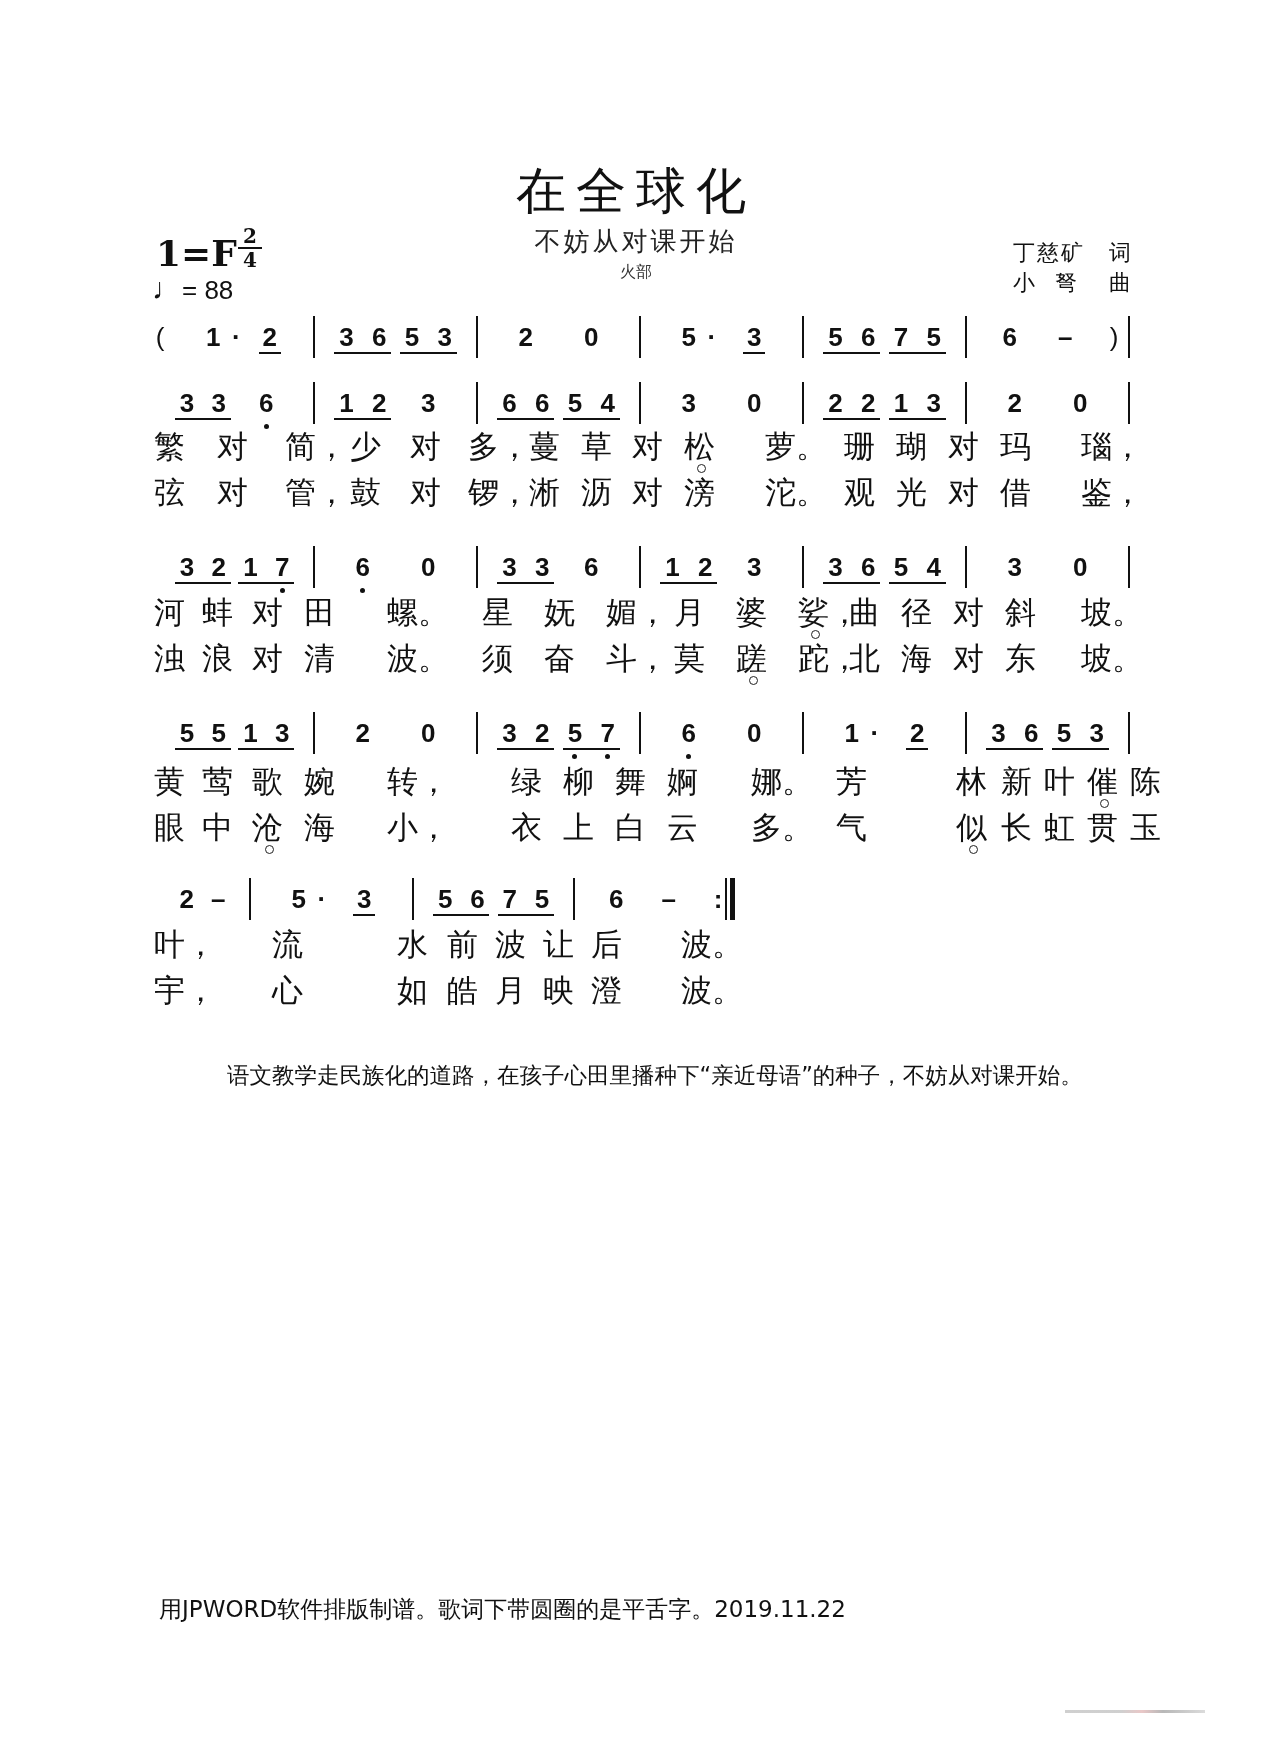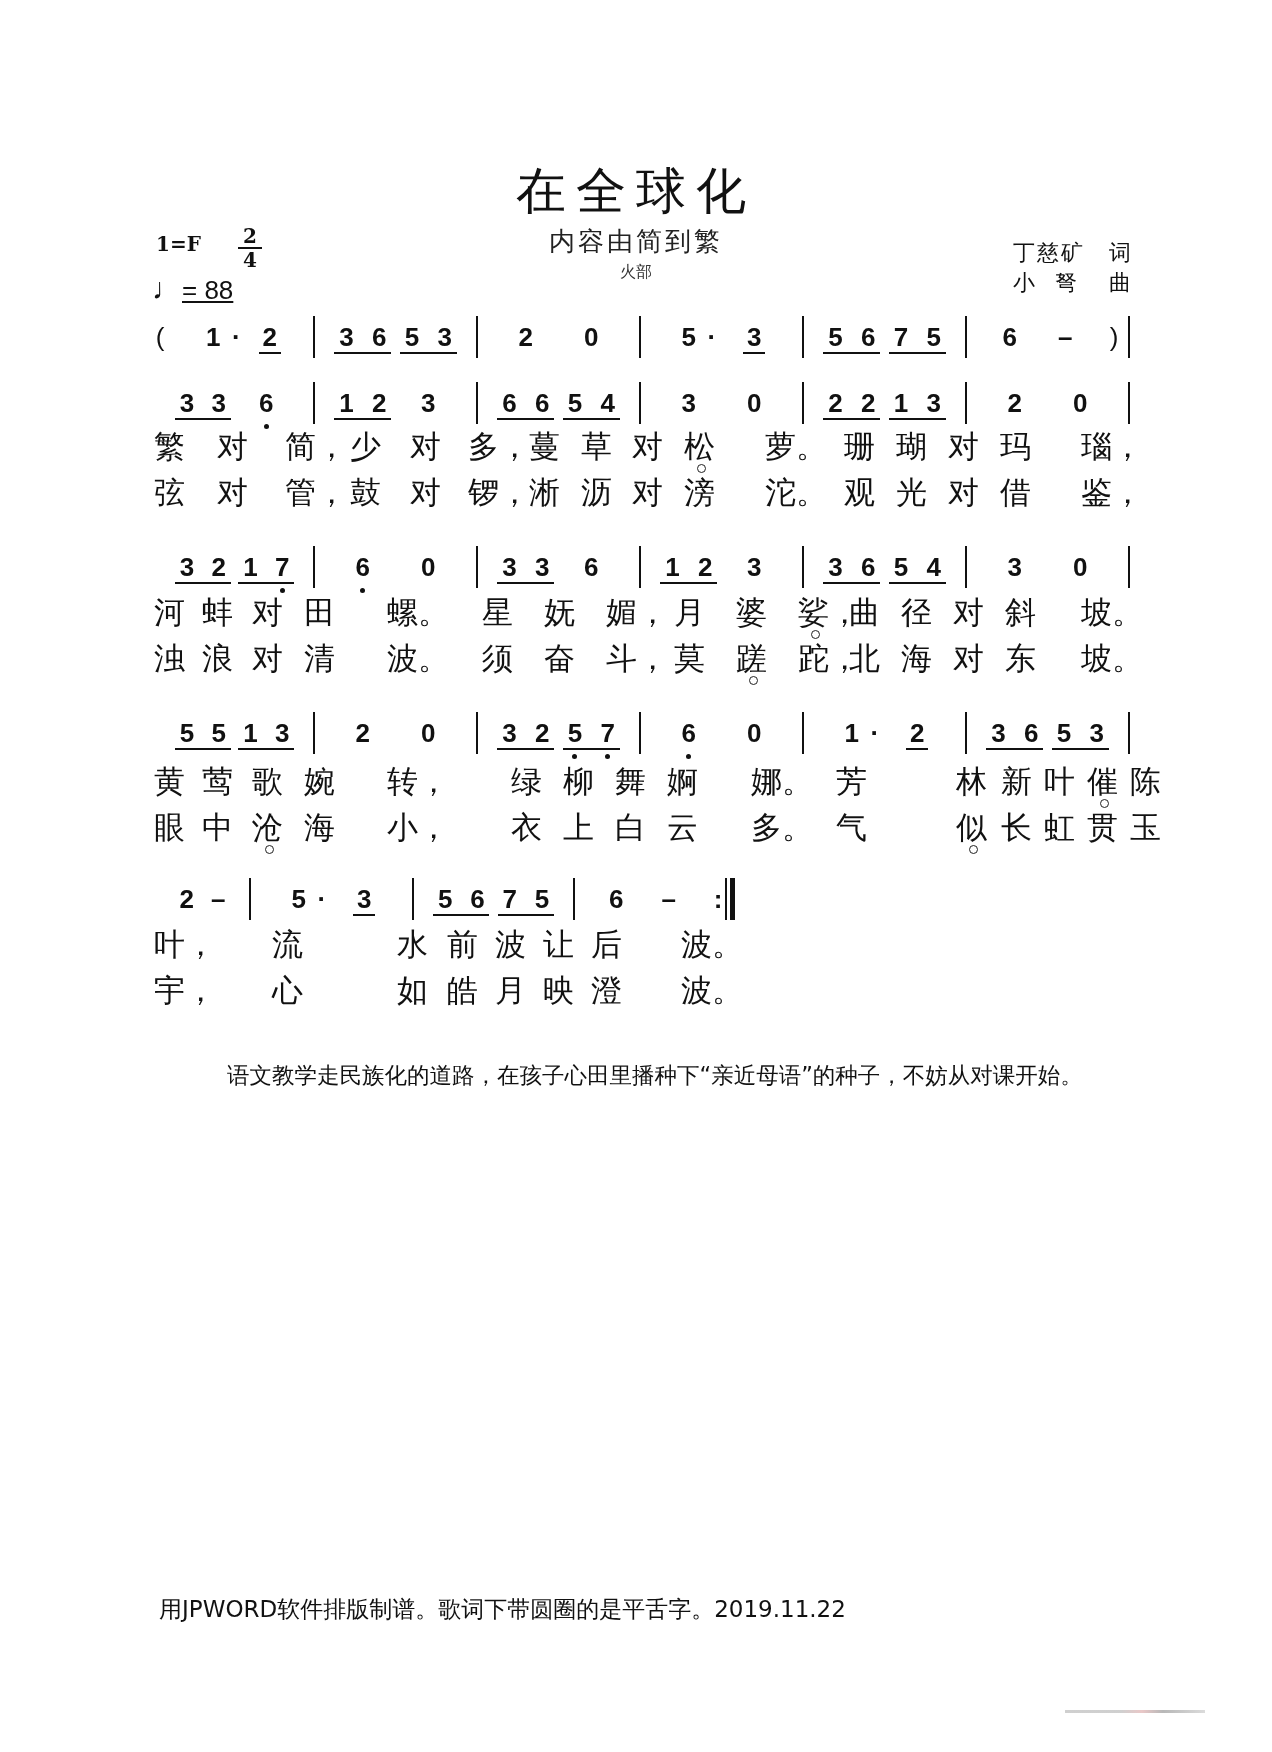--- a/index.html
+++ b/index.html
@@ -4,25 +4,25 @@
 <style>
   html,body{margin:0;padding:0;background:#fff;}
   body{width:1272px;height:1752px;position:relative;overflow:hidden;color:#111;
        font-family:"DejaVu Sans","Liberation Sans",sans-serif;}
   .abs{position:absolute;}
   .title{left:0;width:1272px;top:158px;text-align:center;font-size:50px;letter-spacing:10px;
          font-family:"DejaVu Sans",sans-serif;font-weight:normal;}
   .subtitle{left:0;width:1272px;top:224px;text-align:center;font-size:26px;letter-spacing:3px;
             font-family:"DejaVu Serif",serif;color:#222;}
   .subsub{left:0;width:1272px;top:262px;text-align:center;font-size:16px;font-family:"DejaVu Serif",serif;color:#333;}
-  .key{left:156px;top:232px;font-size:20px;font-weight:bold;font-family:"DejaVu Serif",serif;}
+  .key{left:156px;top:232px;font-size:36px;font-weight:bold;font-family:"DejaVu Serif",serif;}
   .timesig{left:238px;top:226px;width:24px;text-align:center;font-size:20px;font-weight:bold;
            font-family:"DejaVu Serif",serif;line-height:20px;}
   .timesig .line{border-top:2px solid #111;margin:1px 0;}
-  .tempo{left:152px;top:272px;font-size:26px;font-family:"Liberation Sans",sans-serif;text-decoration:underline;}
+  .tempo{left:152px;top:272px;font-size:26px;font-family:"Liberation Sans",sans-serif;}
   .tempo .note{display:inline-block;font-size:30px;}
   .credit{left:1013px;font-size:22px;font-family:"DejaVu Serif",serif;letter-spacing:2px;width:120px;}
   .credit .role{position:absolute;right:0;top:0;}
   .row-notes{position:absolute;height:40px;}
   .n{position:absolute;font-size:26px;font-weight:bold;font-family:"Liberation Sans",sans-serif;
      width:22px;text-align:center;line-height:30px;top:0;}
   .ul{position:absolute;border-top:2px solid #111;top:30px;height:0;}
   .dotb{position:absolute;width:5px;height:5px;border-radius:50%;background:#111;top:36px;}
   .bar{position:absolute;width:2px;background:#111;top:-6px;height:42px;}
   .bar.thick{width:5px;}
@@ -33,21 +33,21 @@
          font-family:"DejaVu Sans",sans-serif;color:#111;}
   .prose p{margin:0;text-indent:54px;text-align:justify;}
   .footer{left:159px;top:1594px;font-size:23px;font-family:"DejaVu Sans",sans-serif;}
   .wm{left:1065px;top:1710px;width:140px;height:3px;
       background:linear-gradient(90deg,#bbb 0,#bbb 40%,#e0b0b0 55%,#999 70%,#ccc 100%);opacity:.7;}
 </style>
 </head>
 <body>
 
 <div class="abs title">在全球化</div>
-<div class="abs subtitle">内容由简到繁</div>
+<div class="abs subtitle">不妨从对课开始</div>
 <div class="abs subsub">火部</div>
 
 <div class="abs key">1=F</div>
 <div class="abs timesig">
   <div>2</div>
   <div class="line"></div>
   <div>4</div>
 </div>
 <div class="abs tempo">
   <span class="note">♩</span><span>= 88</span>

